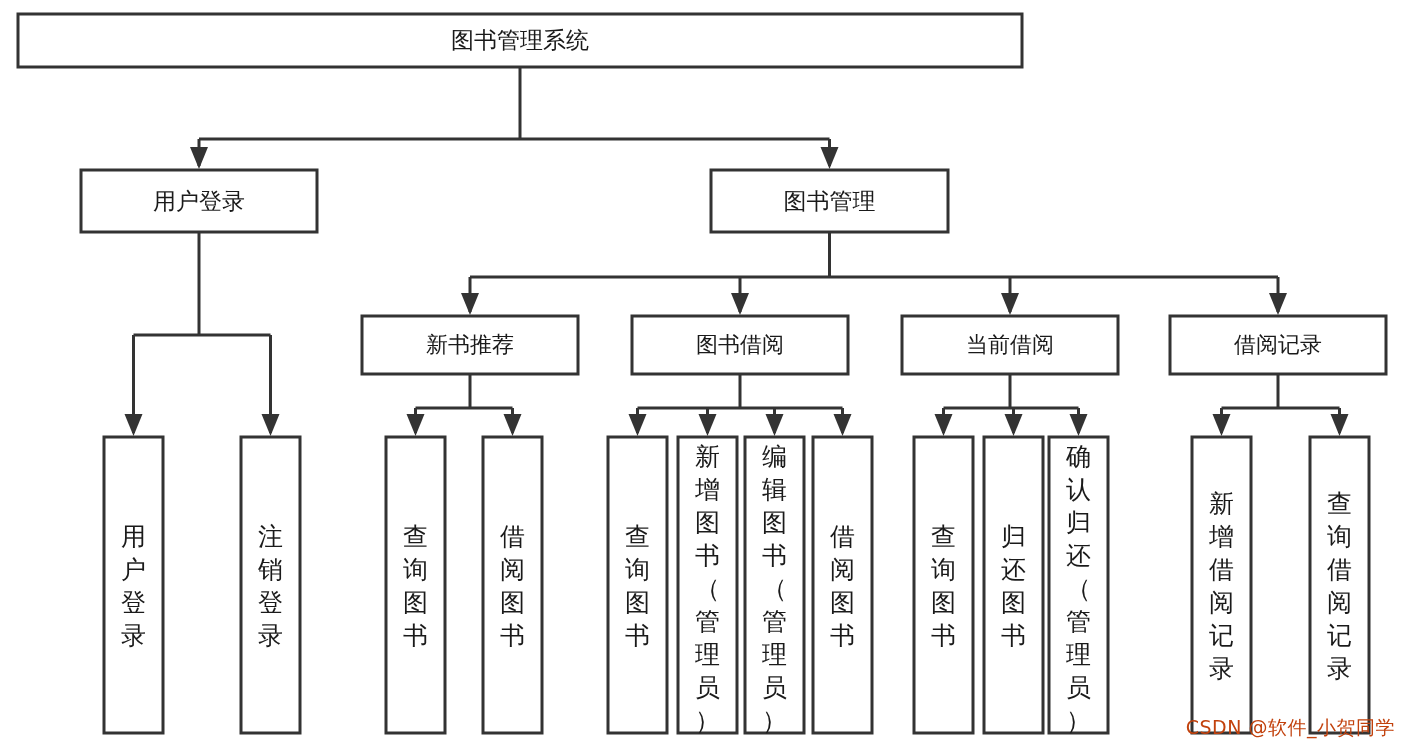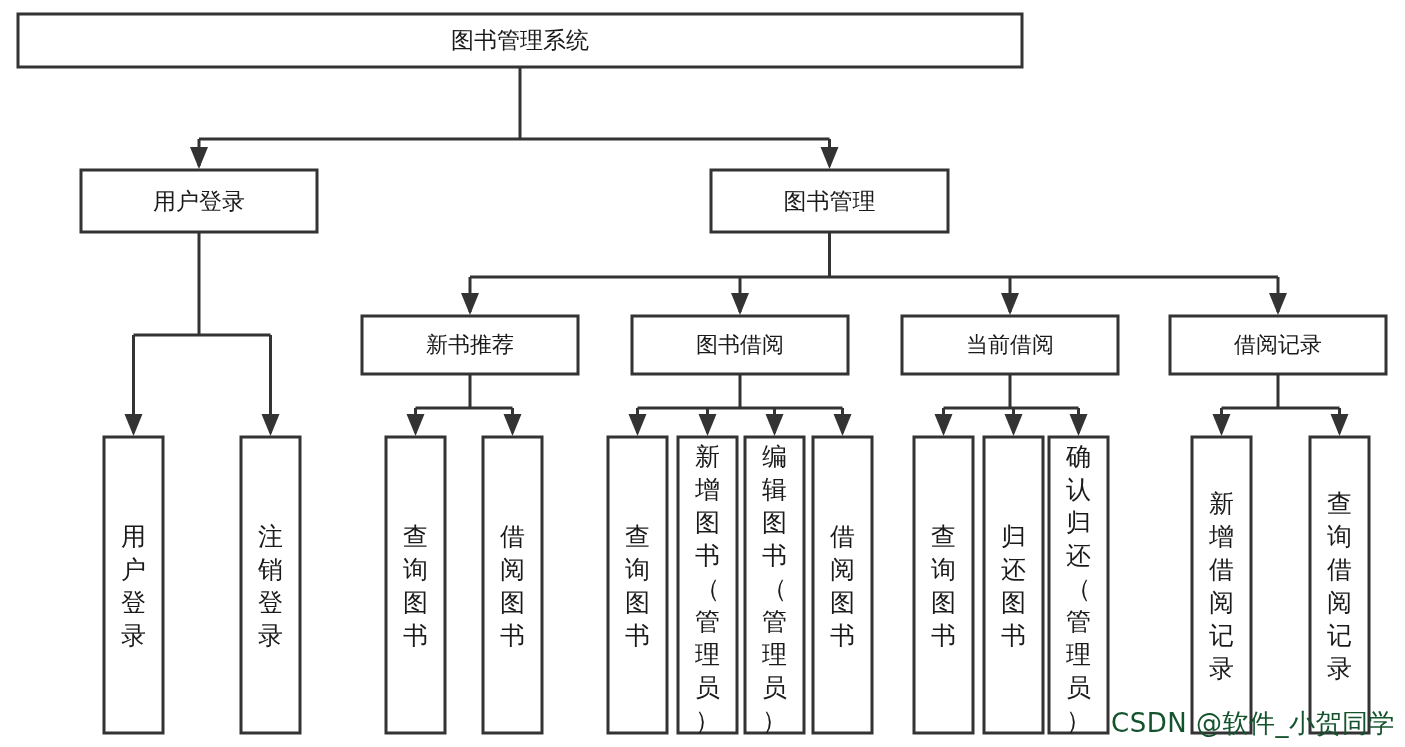--- a/index.html
+++ b/index.html
@@ -55,22 +55,22 @@
     fill: #1a1a1a;
     font-family: "DejaVu Sans", "Liberation Sans", sans-serif;
     font-size: 25px;
     text-anchor: middle;
   }
   .watermark {
     position: absolute;
     right: 10px;
     bottom: 6px;
     font-family: "DejaVu Sans", "Liberation Sans", sans-serif;
-    font-size: 26px;
-    color: #14532d;
+    font-size: 19px;
+    color: #c2410c;
     letter-spacing: 0.5px;
     white-space: nowrap;
     user-select: none;
   }
 </style>
 </head>
 <body>
 
 <div id="diagram-root">
 

